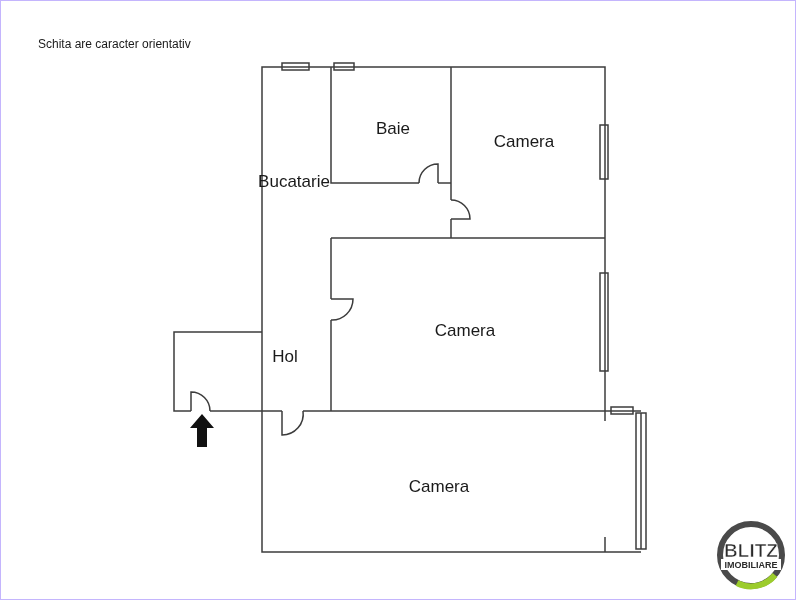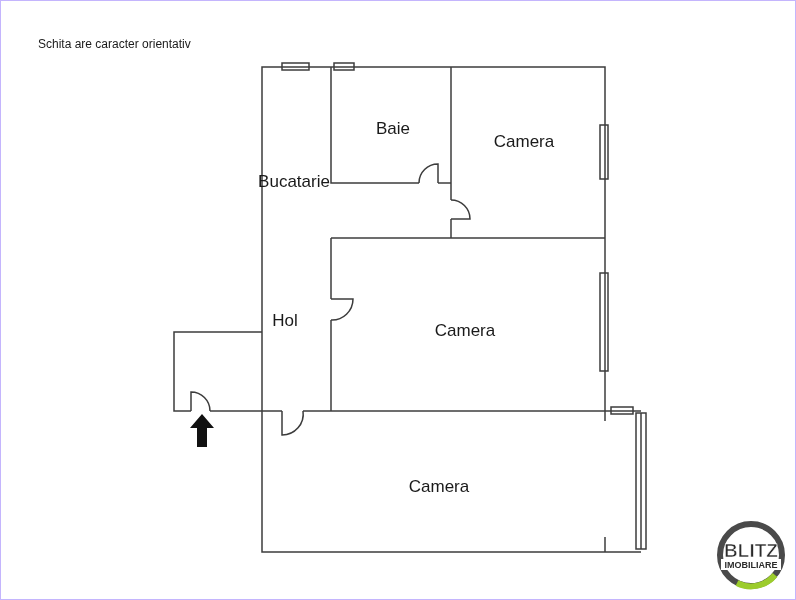--- a/index.html
+++ b/index.html
@@ -62,21 +62,21 @@
       <rect x="635" y="412" width="10" height="136"></rect>
       <path d="M640 412 L640 548"></path>
     </g>
 
     <path d="M201 413 L213 427 L206 427 L206 446 L196 446 L196 427 L189 427 Z" fill="#111111"></path>
   </svg>
 
   <div class="room-label" style="left:293px;top:181px">Bucatarie</div>
   <div class="room-label" style="left:392px;top:128px">Baie</div>
   <div class="room-label" style="left:523px;top:141px">Camera</div>
-  <div class="room-label" style="left:284px;top:320px">Hol</div>
+  <div class="room-label" style="left:284px;top:356px">Hol</div>
   <div class="room-label" style="left:464px;top:330px">Camera</div>
   <div class="room-label" style="left:438px;top:486px">Camera</div>
 
   <svg class="logo" viewBox="0 0 72 72">
     <circle cx="36" cy="36" r="31" fill="none" stroke="#4a4a4a" stroke-width="6"></circle>
     <path d="M60 56 A31 31 0 0 1 22 64" fill="none" stroke="#9ccc2c" stroke-width="6"></path>
     <text x="36" y="38" text-anchor="middle" font-family="Liberation Sans, sans-serif" font-weight="bold" font-size="19" fill="#2b2b2b" stroke="#fff" stroke-width="0.6">BLITZ</text>
     <rect x="6" y="40" width="60" height="11" fill="#ffffff"></rect>
     <text x="36" y="49" text-anchor="middle" font-family="Liberation Sans, sans-serif" font-weight="bold" font-size="9" fill="#2b2b2b">IMOBILIARE</text>
   </svg>

